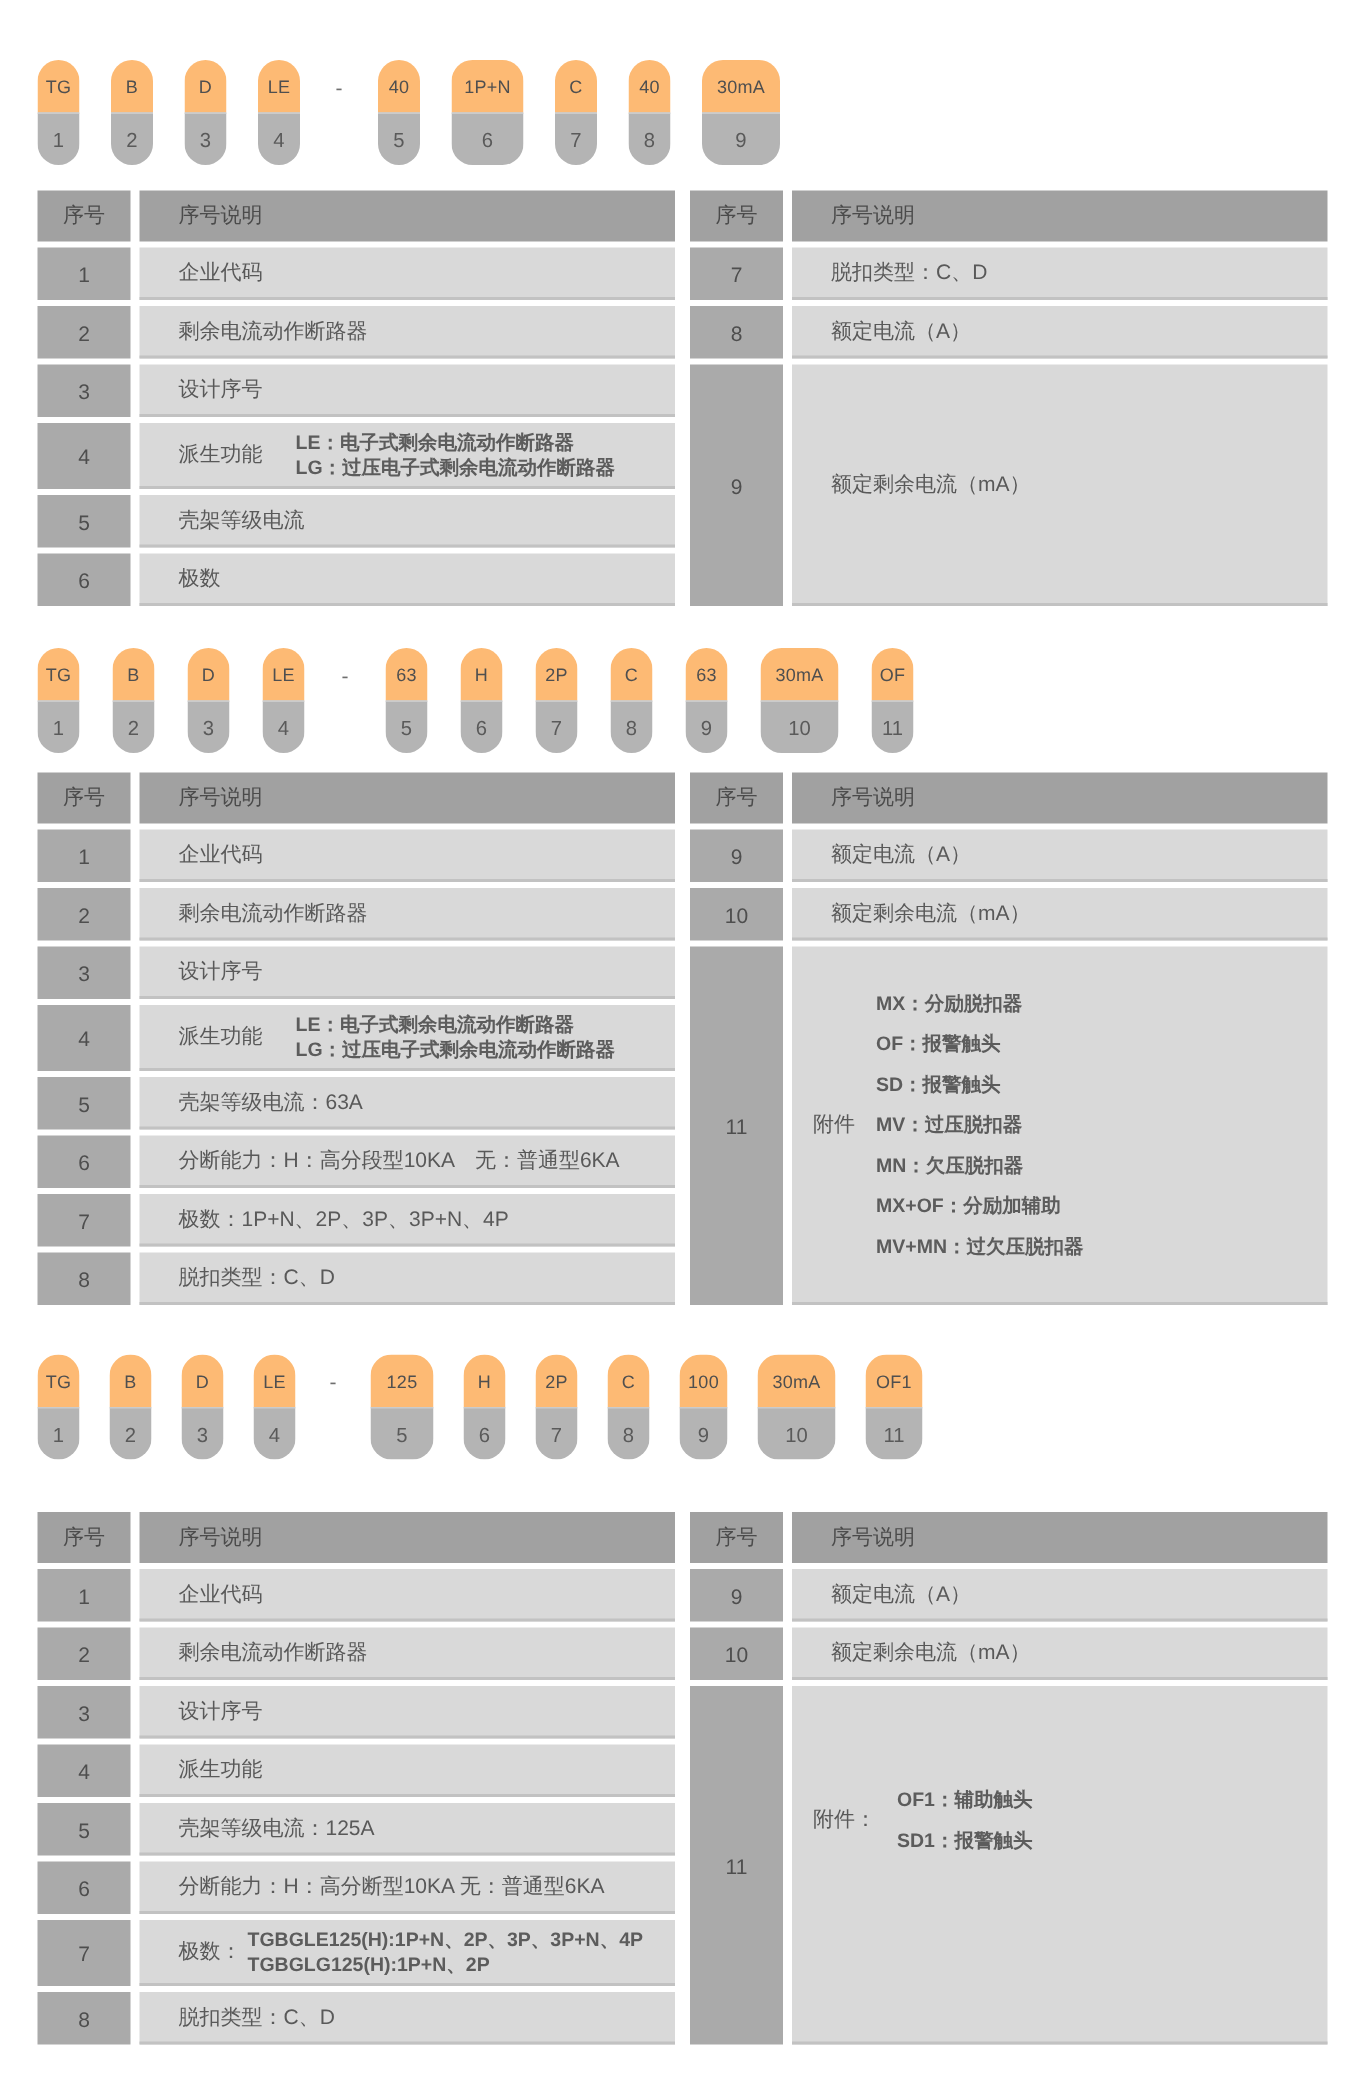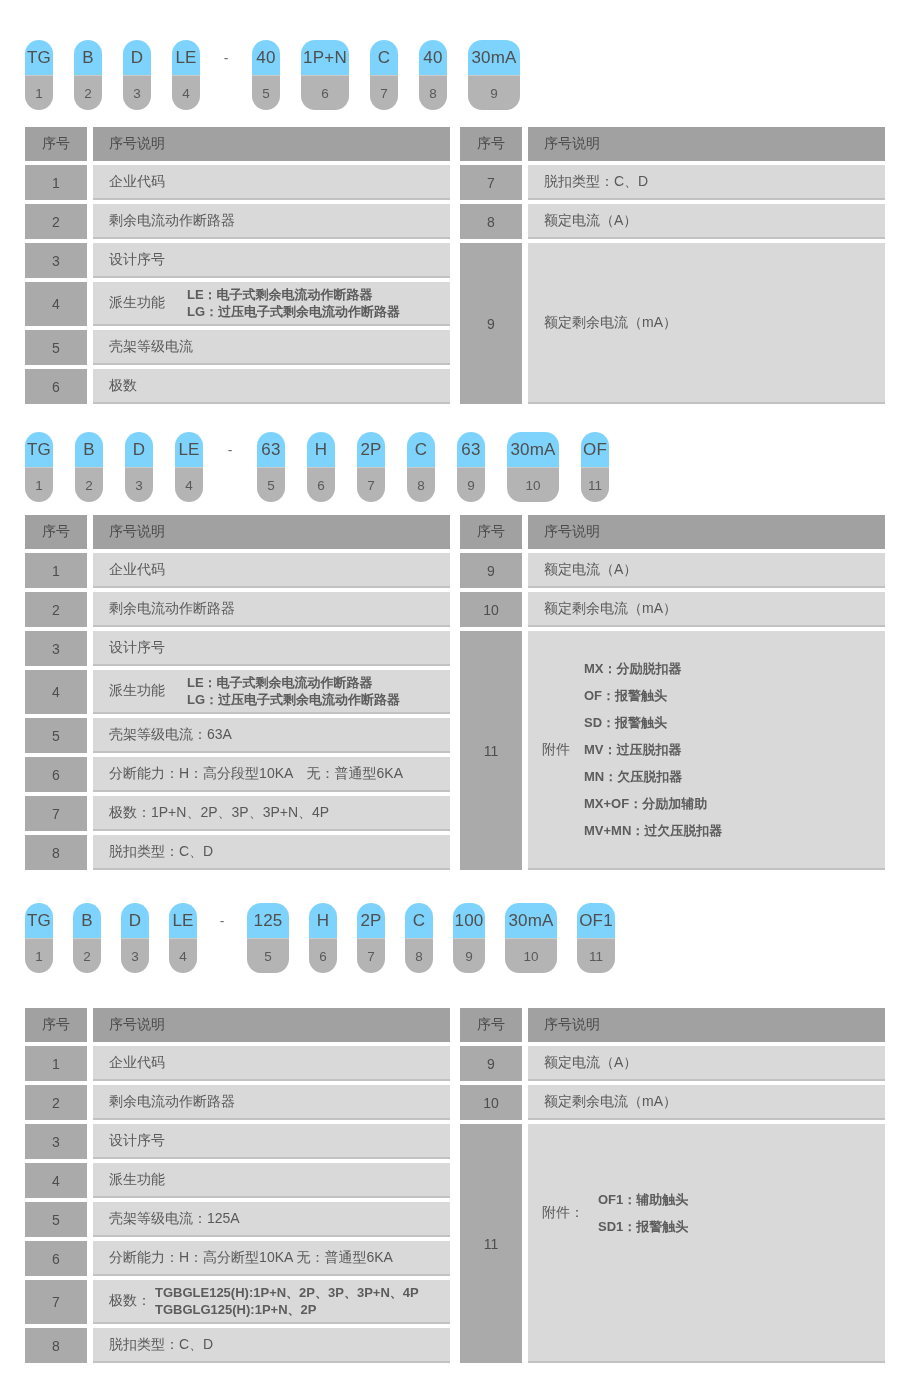--- a/index.html
+++ b/index.html
@@ -10,23 +10,23 @@
   }
   .page{padding:40px 15px 0 25px;box-sizing:border-box;}
 
   
   .pill-row{display:flex;align-items:flex-start;}
   .pill{
     height:70px;border-radius:14px;overflow:hidden;
     display:flex;flex-direction:column;flex:none;
   }
   .pill-top{
-    height:35px;background:#7dd3fc;color:#4f4f4f;
+    height:35px;background:#fdba74;color:#4f4f4f;
     display:flex;align-items:center;justify-content:center;
-    font-size:17px;letter-spacing:.2px;
+    font-size:12px;letter-spacing:.2px;
   }
   .pill-bottom{
     height:34px;background:#b4b4b4;border-top:1px solid #cbcbcb;
     color:#5a5a5a;display:flex;align-items:center;justify-content:center;
     font-size:13.5px;
   }
   .dash{
     height:35px;display:flex;align-items:center;justify-content:center;
     color:#6f6f6f;font-size:14px;flex:none;width:10px;
   }
@@ -35,21 +35,21 @@
   .tables{display:flex;gap:10px;}
   .spec-table{width:425px;display:flex;flex-direction:column;gap:4px;flex:none;}
   .t-row{display:flex;gap:6px;align-items:stretch;}
   .num-cell{
     width:62px;flex:none;background:#aaaaaa;color:#4e4e4e;
     display:flex;align-items:center;justify-content:center;font-size:14px;
   }
   .desc-cell{
     flex:1;background:#d9d9d9;border-bottom:2px solid #c2c2c2;
     color:#595959;display:flex;align-items:center;
-    padding-left:16px;box-sizing:border-box;font-size:14px;
+    padding-left:26px;box-sizing:border-box;font-size:14px;
     min-width:0;
   }
   .t-row.header{height:34px;}
   .t-row.header .num-cell{background:#a1a1a1;color:#4b4b4b;}
   .t-row.header .desc-cell{background:#a1a1a1;color:#4b4b4b;border-bottom:none;}
   .desc-label{flex:none;}
   .lines{display:flex;flex-direction:column;justify-content:center;margin-left:14px;font-weight:bold;}
   .line{font-size:13px;line-height:17px;white-space:nowrap;color:#5c5c5c;}
   .lines.wide .line{line-height:27px;}
 </style>

